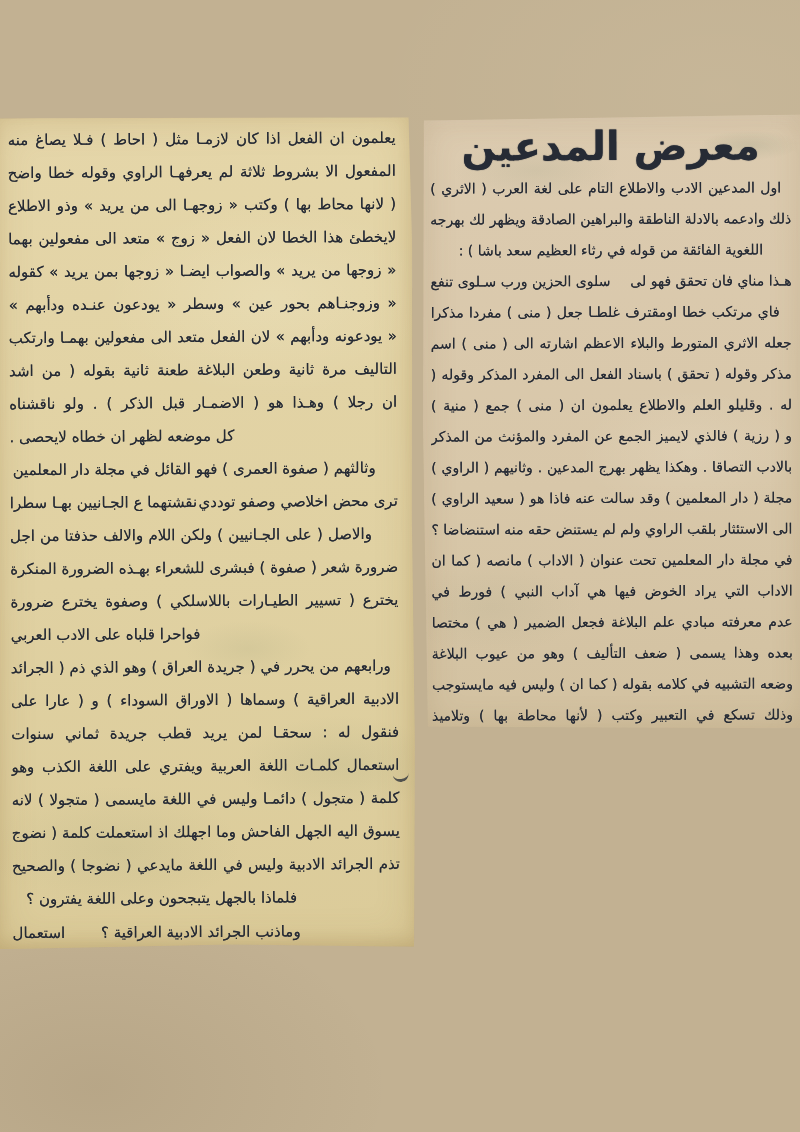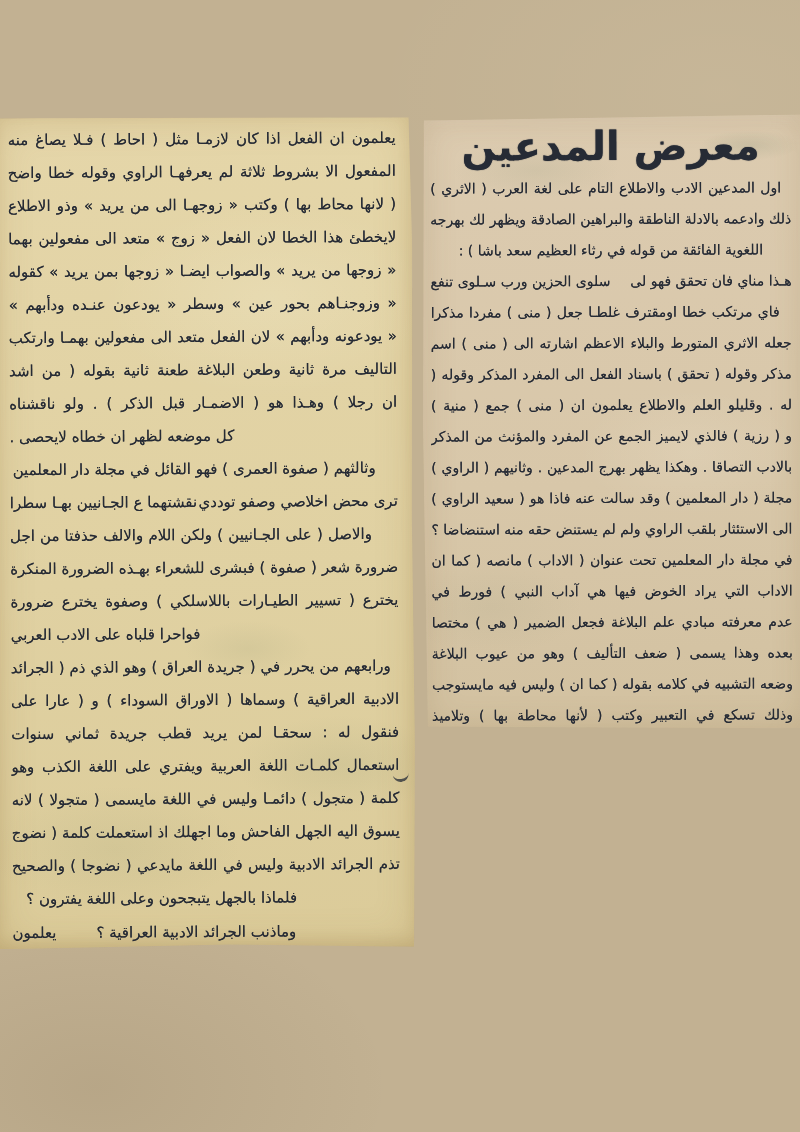--- a/index.html
+++ b/index.html
@@ -115,19 +115,19 @@
       <div class="line">الادبية العراقية ) وسماها ( الاوراق السوداء ) و ( عارا على الادب العربي )</div>
       <div class="line">فنقول له : سحقـا لمن يريد قطب جريدة ثماني سنوات ويستهزئ في</div>
       <div class="line">استعمال كلمـات اللغة العربية ويفتري على اللغة الكذب وهو يستعمل</div>
       <div class="line">كلمة ( متجول ) دائمـا وليس في اللغة مايسمى ( متجولا ) لانه اسم مفترى</div>
       <div class="line">يسوق اليه الجهل الفاحش وما اجهلك اذ استعملت كلمة ( نضوج ) وانت</div>
       <div class="line">تذم الجرائد الادبية وليس في اللغة مايدعي ( نضوجا ) والصحيح ( نضج )</div>
       <div class="line al-left" style="padding-left: 14px;">فلماذا بالجهل يتبجحون وعلى اللغة يفترون ؟</div>
     <div class="footer-row">
       <span class="footer-spacer"></span>
       <span>وماذنب الجرائد الادبية العراقية ؟</span>
-      <span>يعلمون</span>
+      <span>استعمال</span>
     </div>
   </div>
 
   <div id="stray-mark"></div>
 
 </div>
 
 </body></html>

